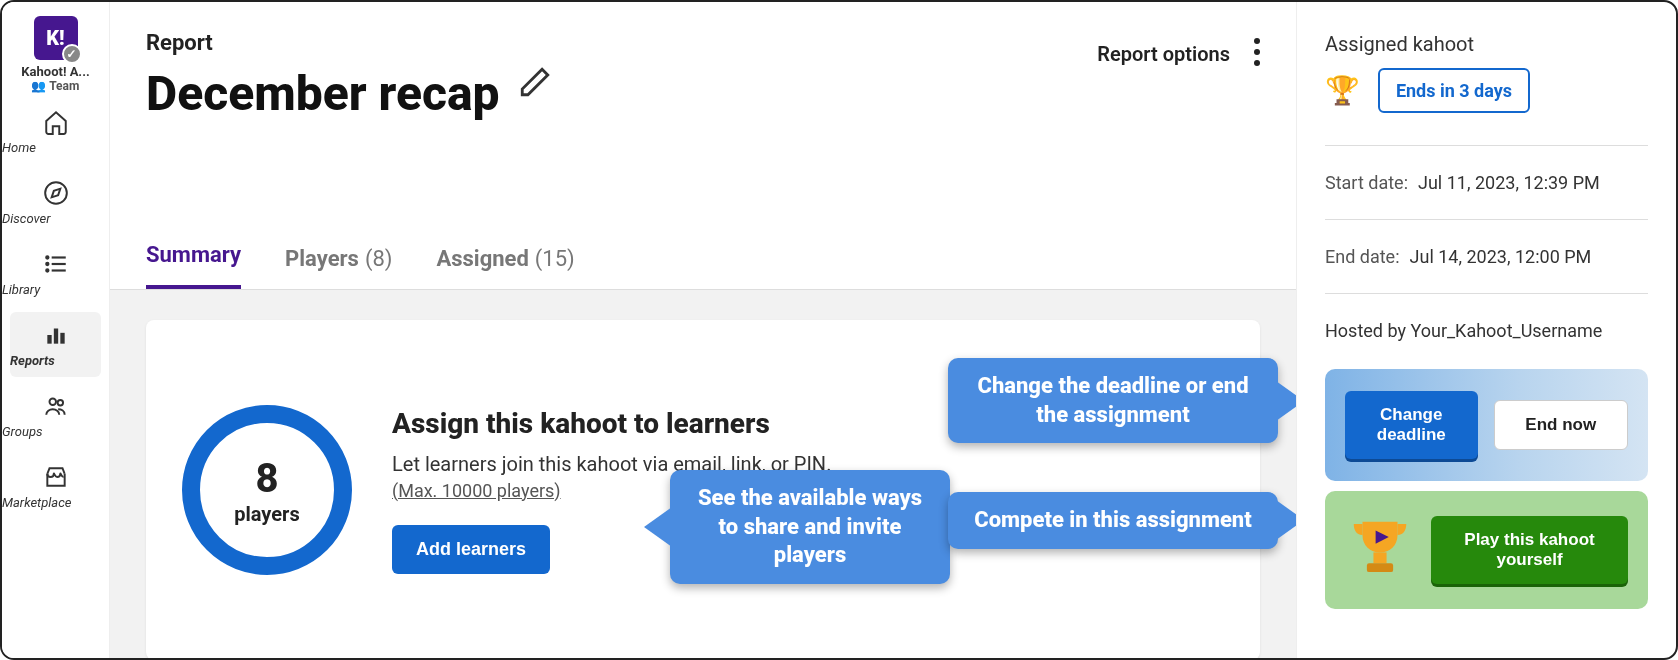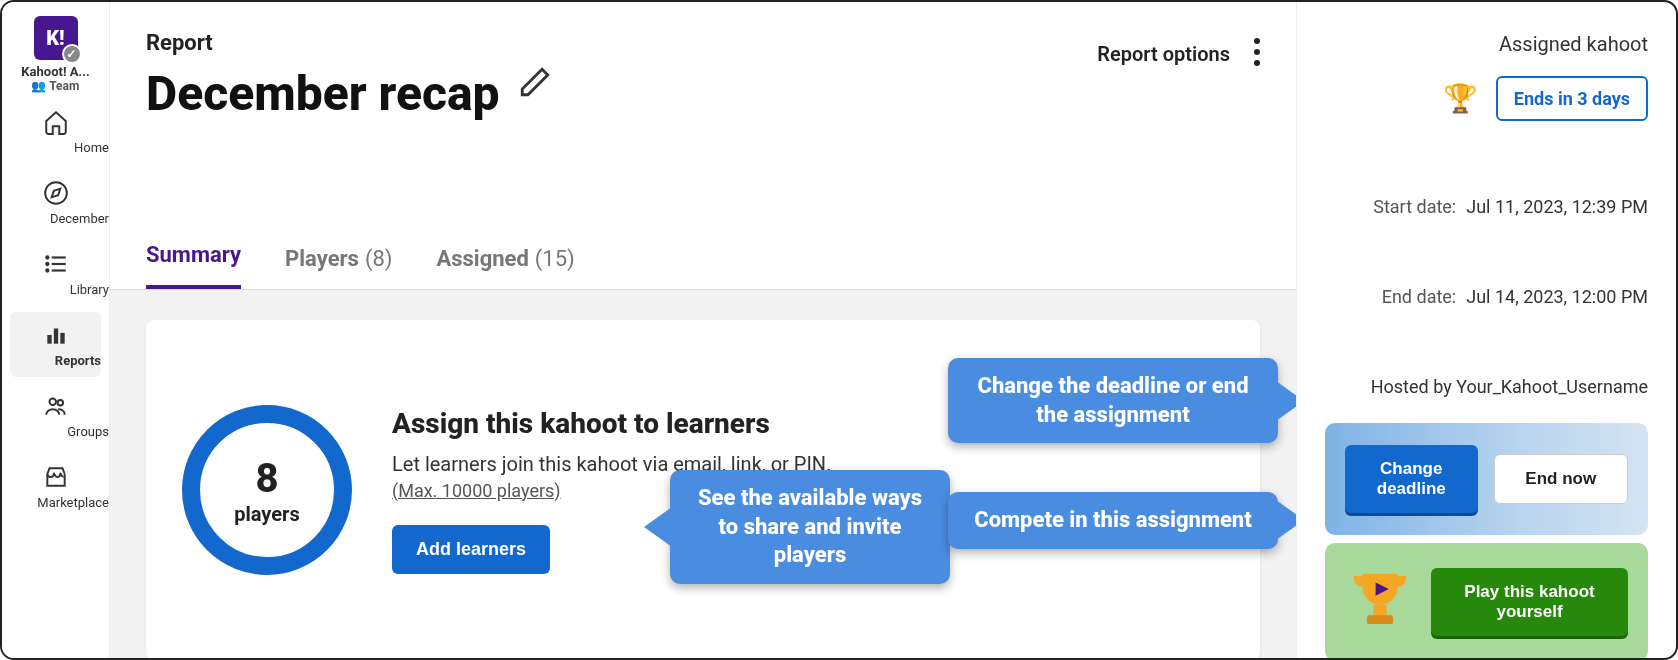--- a/index.html
+++ b/index.html
@@ -39,22 +39,23 @@
 }
 .logo-check {
   position:absolute; bottom:-4px; right:-4px;
   width:20px;height:20px;border-radius:50%;background:#888;
   display:flex;align-items:center;justify-content:center;
   color:#fff;font-size:12px;border:2px solid #fff;
 }
 .prof-name { font-size:13px; font-weight:700; color:#333; margin-top:4px;}
 .prof-team { font-size:12px; color:#555;font-weight:bold; }
 .nav-item {
-  width:100%; text-align:right; padding:10px 0 8px;
+  width:100%; text-align:left; padding:10px 0 8px;
   cursor:pointer;
+  font-style:italic;
 }
 .nav-item .icon { display:block; margin:0 auto 2px; color:#333;}
 .nav-item .label { font-size:13px; color:#333;}
 .nav-item.active { background:#f2f2f2; border-radius:6px; margin:0 8px; width:calc(100% - 16px);}
 .nav-item.active .label { font-weight:700;}
 .main {
   flex:1; position:relative; overflow:hidden;
 }
 .header {
   padding:28px 36px 0 36px;
@@ -97,38 +98,37 @@
 .btn {
   display:inline-block; padding:14px 24px; font-size:18px; font-weight:700;
   border-radius:6px; cursor:pointer; border:none;
 }
 .btn-blue { background:#1368ce; color:#fff;}
 .btn-blue2 { background:#1368ce; color:#fff; box-shadow:0 3px 0 #0d4a95;}
 .btn-white { background:#fff; color:#222; border:1px solid #ccc;}
 .btn-green { background:#26890c; color:#fff; box-shadow:0 3px 0 #1a6308;}
 .side-panel {
   width:380px; border-left:1px solid #eee; padding:30px 28px;
-  display:flex; flex-direction:column; gap:8px;
+  display:flex; flex-direction:column; gap:0px;
   position:relative;
-  align-items:flex-end;
 }
 .sp-title { font-size:20px; color:#333; margin-bottom:12px;}
 .tag-row { display:flex; align-items:center; gap:18px; margin-bottom:24px;}
 .trophy { font-size:28px;}
 .end-tag {
   border:2px solid #1368ce; border-radius:6px; padding:10px 16px;
   color:#1368ce; font-weight:700; font-size:18px;
 }
 .divider { border:none; border-top:1px solid #ddd; margin:8px 0;}
 .meta-row { display:flex; gap:10px; padding:18px 0; font-size:18px; color:#333;}
 .meta-row .lbl { color:#555;}
 .hosted { padding:18px 0; font-size:18px; color:#333;}
 .action-box {
   border-radius:10px; padding:22px 20px; display:flex; gap:16px;
-  align-items:center; 
+  align-items:center; margin-top:10px;
 }
 .action-box.blue { background:linear-gradient(90deg,#7fb3e6 0%,#b8d4ee 60%,#d4e4f3 100%);}
 .action-box.green { background:#a8d89a;}
 .action-box .btn { flex:1; text-align:center; font-size:17px; }
 .callout {
   position:absolute; background:#4a8ce0; color:#fff;
   font-weight:800; font-size:22px; padding:14px 22px;
   border-radius:10px; box-shadow:0 4px 10px rgba(0,0,0,0.3);
   text-align:center; line-height:1.3;
 }
@@ -160,21 +160,21 @@
       <svg class="icon" width="26" height="26" viewBox="0 0 24 24" fill="none" stroke="currentColor" stroke-width="1.8">
           <path d="M3 11l9-8 9 8v10a2 2 0 01-2 2h-4v-7h-6v7H5a2 2 0 01-2-2V11z"></path>
         </svg>
       <span class="label">Home</span>
     </div>
     <div class="nav-item">
       <svg class="icon" width="26" height="26" viewBox="0 0 24 24" fill="none" stroke="currentColor" stroke-width="1.8">
           <circle cx="12" cy="12" r="10"></circle>
           <polygon points="16,8 14,14 8,16 10,10"></polygon>
         </svg>
-      <span class="label">December</span>
+      <span class="label">Discover</span>
     </div>
     <div class="nav-item">
       <svg class="icon" width="26" height="26" viewBox="0 0 24 24" fill="none" stroke="currentColor" stroke-width="2">
           <line x1="8" y1="6" x2="21" y2="6"></line>
           <line x1="8" y1="12" x2="21" y2="12"></line>
           <line x1="8" y1="18" x2="21" y2="18"></line>
           <circle cx="4" cy="6" r="1" fill="currentColor"></circle>
           <circle cx="4" cy="12" r="1" fill="currentColor"></circle>
           <circle cx="4" cy="18" r="1" fill="currentColor"></circle>
         </svg>

